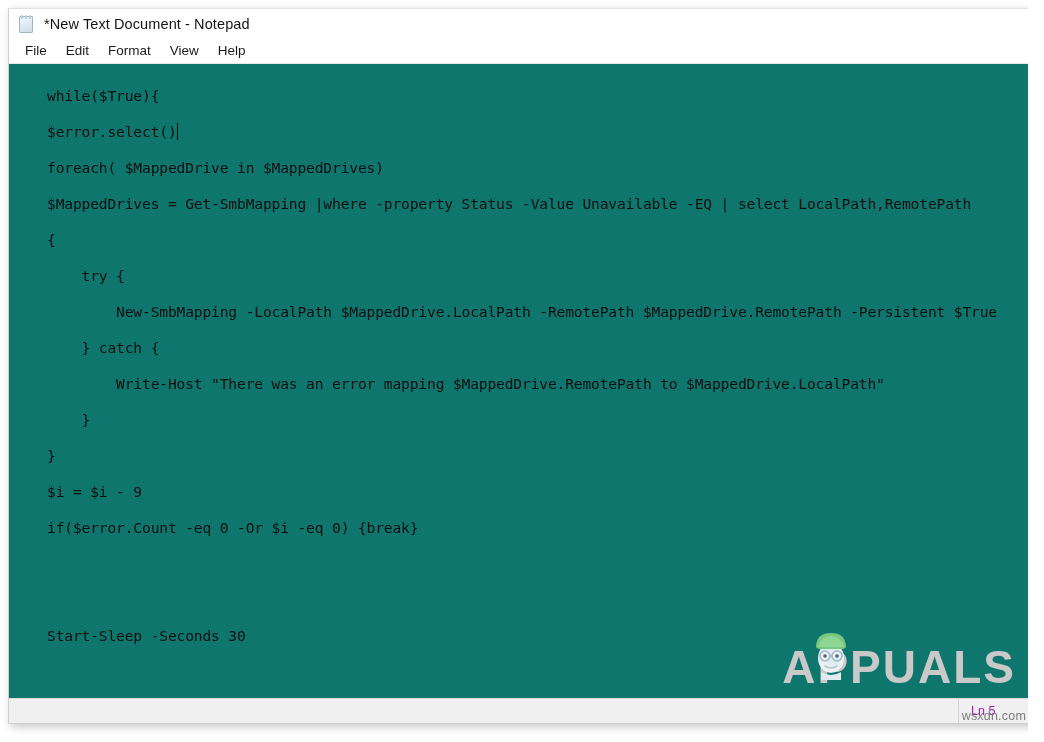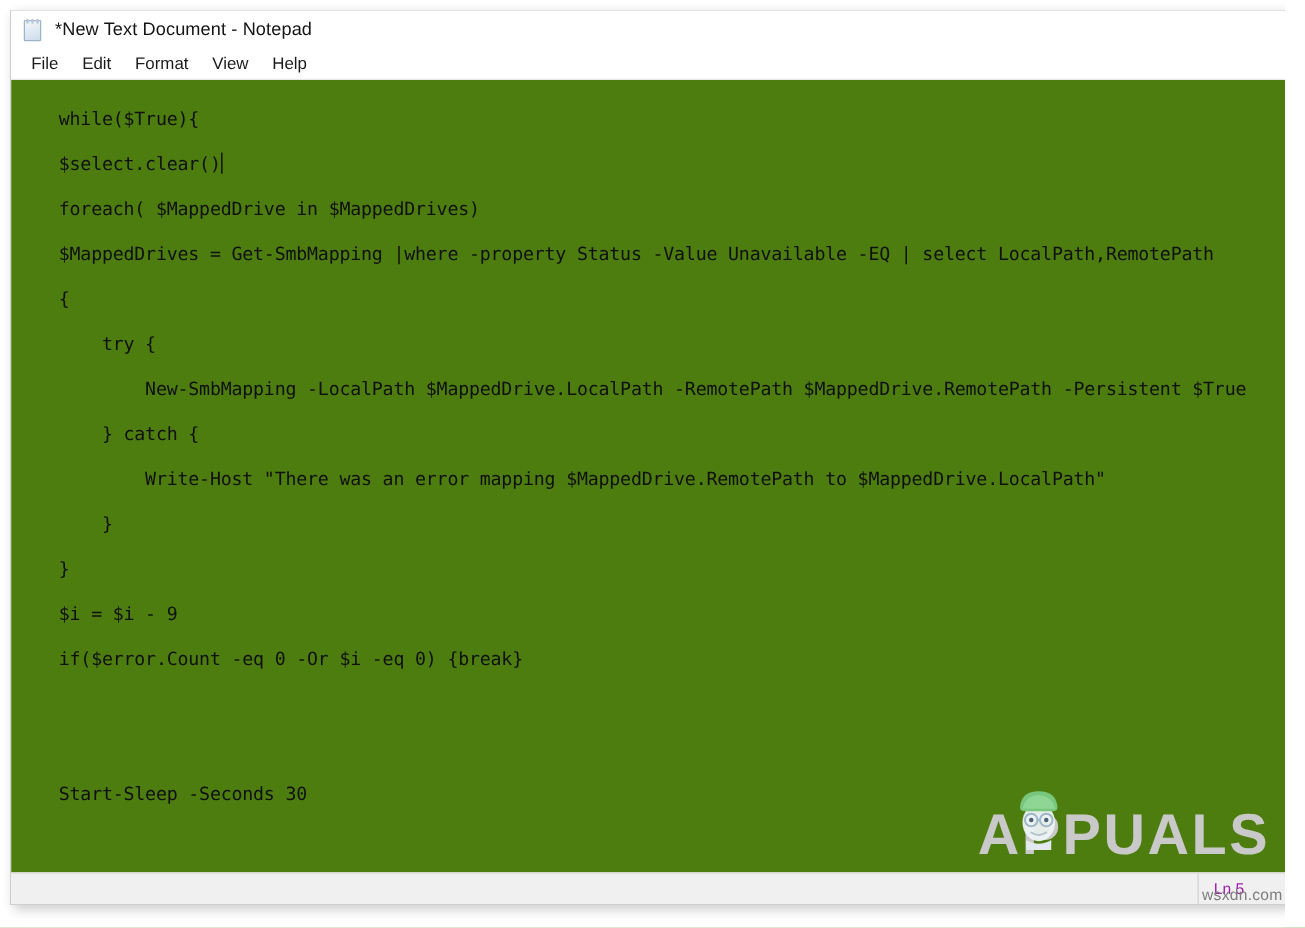--- a/index.html
+++ b/index.html
@@ -107,21 +107,21 @@
     cursor: default;
     white-space: nowrap;
     font-family: "Liberation Sans", sans-serif;
     text-align: right;
   }
 
   
   .editor-wrap {
     position: relative;
     flex: 1 1 auto;
-    background: #4d7c0f;
+    background: #0f766e;
     overflow: hidden;
   }
 
   .editor {
     position: absolute;
     left: 0; top: 0; right: 0; bottom: 0;
     padding: 14px 0 0 38px;
     box-sizing: border-box;
     overflow: hidden;
     background: transparent;
@@ -239,21 +239,21 @@
       <div class="menu-item">File</div>
       <div class="menu-item">Edit</div>
       <div class="menu-item">Format</div>
       <div class="menu-item">View</div>
       <div class="menu-item">Help</div>
     </div>
 
     <div class="editor-wrap">
       <div class="editor" id="editor">
           <div class="code-line"><span>while($True){</span></div>
-          <div class="code-line"><span>$select.clear()</span><span class="caret"></span></div>
+          <div class="code-line"><span>$error.select()</span><span class="caret"></span></div>
           <div class="code-line"><span>foreach( $MappedDrive in $MappedDrives)</span></div>
           <div class="code-line"><span>$MappedDrives = Get-SmbMapping |where -property Status -Value Unavailable -EQ | select LocalPath,RemotePath</span></div>
           <div class="code-line"><span>{</span></div>
           <div class="code-line"><span>    try {</span></div>
           <div class="code-line"><span>        New-SmbMapping -LocalPath $MappedDrive.LocalPath -RemotePath $MappedDrive.RemotePath -Persistent $True</span></div>
           <div class="code-line"><span>    } catch {</span></div>
           <div class="code-line"><span>        Write-Host "There was an error mapping $MappedDrive.RemotePath to $MappedDrive.LocalPath"</span></div>
           <div class="code-line"><span>    }</span></div>
           <div class="code-line"><span>}</span></div>
           <div class="code-line"><span>$i = $i - 9</span></div>

